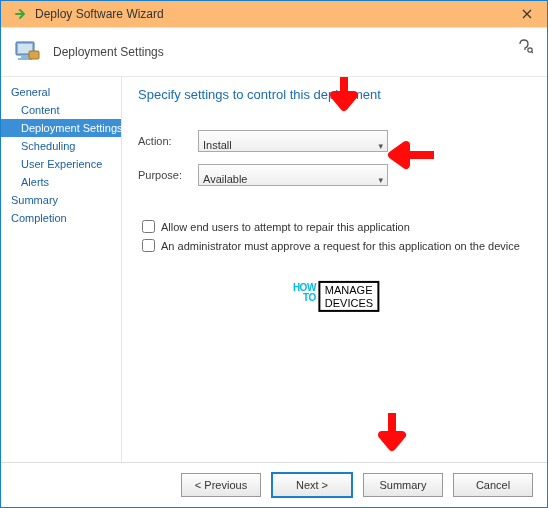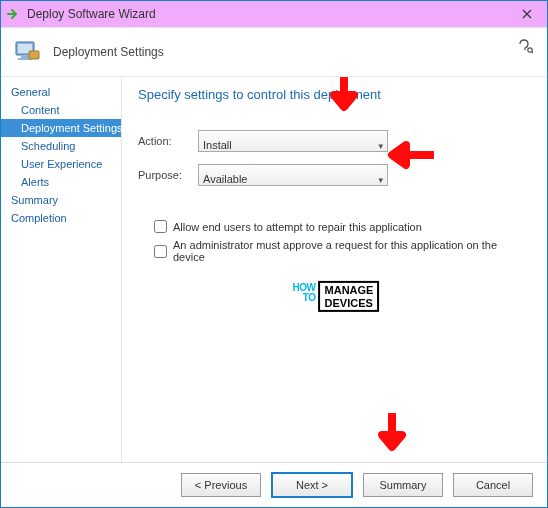--- a/index.html
+++ b/index.html
@@ -1,44 +1,44 @@
 <!DOCTYPE html>
 <html><head>
 <meta charset="utf-8">
 <style>
 html,body{margin:0;padding:0;font-family:"Segoe UI",Tahoma,sans-serif;font-size:11px;color:#333;background:#fff}
 .window{width:548px;height:508px;border:1px solid #1a7fc9;box-sizing:border-box;position:relative;background:#fff;display:flex;flex-direction:column}
-.titlebar{height:26px;background:#f0abfc;border-bottom:1px solid #e5e5e5;display:flex;align-items:center;padding:0 6px;position:relative}
+.titlebar{height:26px;background:#fdba74;border-bottom:1px solid #e5e5e5;display:flex;align-items:center;padding:0 14px;position:relative}
 .titlebar .app-icon{width:14px;height:14px;margin-right:6px;display:flex;align-items:center;justify-content:center}
 .titlebar-text{font-size:12px;color:#333}
 .close-btn{position:absolute;right:0;top:0;width:40px;height:26px;display:flex;align-items:center;justify-content:center;color:#333}
 .header{height:40px;display:flex;align-items:center;padding:4px 10px;border-bottom:1px solid #e8e8e8;position:relative}
 .header .big-icon{width:32px;height:32px;margin-right:10px;display:flex;align-items:center;justify-content:center}
 .header-title{font-size:12px;color:#444}
 .header .magnify{position:absolute;right:14px;top:10px;color:#555}
 .body{flex:1;display:flex;overflow:hidden}
 .sidebar{width:120px;background:linear-gradient(to right,#fff 0%,#fff 100%);border-right:1px solid #e5e5e5;padding:6px 0;font-size:11px}
 .side-item{padding:3px 6px 3px 10px;color:#1a5fa4;cursor:default;white-space:nowrap}
 .side-item.sub{padding-left:20px}
 .side-item.sel{background:#3b8fd6;color:#fff}
 .content{flex:1;padding:10px 16px 0 16px;position:relative}
 .page-title{color:#1a6bb3;font-size:13px;margin-bottom:28px}
 .field-row{display:flex;align-items:center;margin-bottom:12px}
 .field-label{width:60px;color:#444}
 .select{flex:0 0 180px;height:20px;border:1px solid #aaa;background:linear-gradient(#fdfdfd,#eee);padding:0 4px;font-size:11px;display:flex;align-items:flex-end;justify-content:space-between;position:relative}
 .select .chev{font-size:9px;color:#555}
-.check-row{display:flex;align-items:center;margin:6px 0 6px 16px}
+.check-row{display:flex;align-items:center;margin:6px 0 6px 4px}
 .check-row input{margin:0 6px 0 0}
 .check-row label{font-size:11px;color:#333}
 .footer{height:44px;border-top:1px solid #ddd;display:flex;align-items:center;justify-content:flex-end;padding:0 14px;gap:10px}
 .btn{min-width:62px;height:22px;border:1px solid #999;background:linear-gradient(#fdfdfd,#e8e8e8);font-size:11px;color:#333;display:flex;align-items:center;justify-content:center;padding:0 8px}
 .btn.primary{border:2px solid #1a7fc9}
 .watermark{position:absolute;left:50%;top:57%;transform:translate(-50%,-50%);display:flex;align-items:flex-start;pointer-events:none}
 .watermark .left{background:#fff;color:#06b9e4;font-weight:800;font-size:10px;padding:2px 3px;letter-spacing:-0.5px;line-height:1;display:flex;flex-direction:column;justify-content:center;align-items:flex-end}
-.watermark .right{border:2px solid #000;color:#000;font-weight:700;font-size:11px;padding:1px 4px;line-height:1.1}
+.watermark .right{border:2px solid #000;color:#000;font-weight:400;font-size:11px;padding:1px 4px;line-height:1.1}
 .arrow{position:absolute;pointer-events:none}
 .arrow svg{display:block}
 </style>
 </head>
 <body>
 
 <div class="window">
 
   <div class="titlebar">
     <span class="app-icon">

